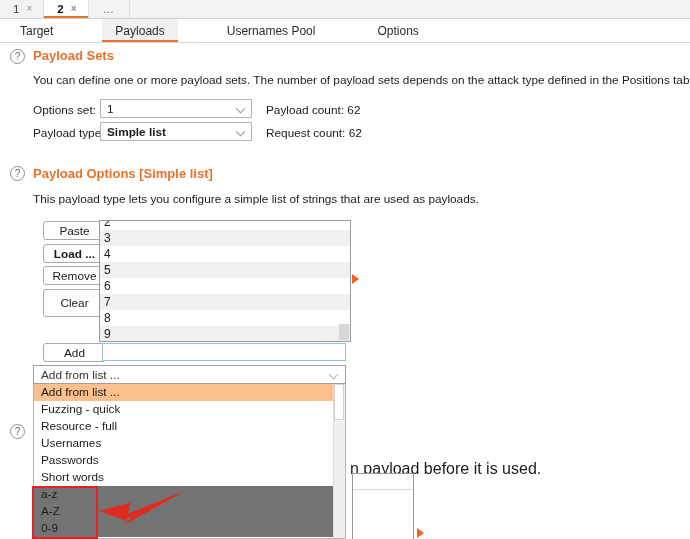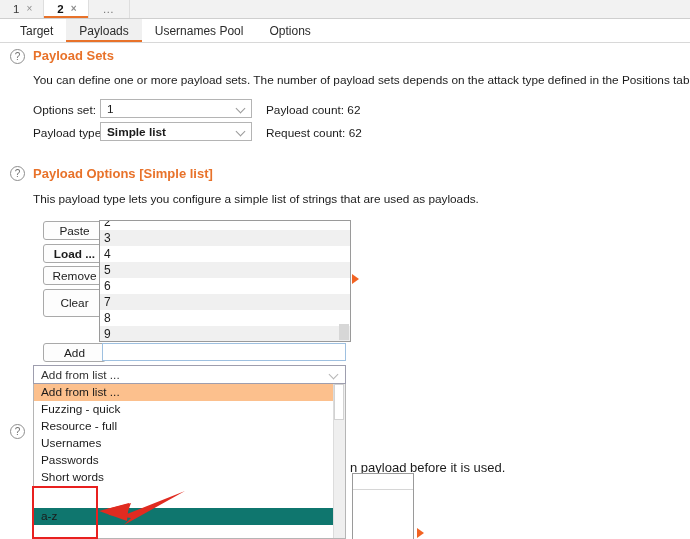--- a/index.html
+++ b/index.html
@@ -59,20 +59,21 @@
   }
   .wtab.dots { padding: 0 14px; color: #777; letter-spacing: 1px; }
 
   
   #modtabs {
     position: absolute; left: 0; top: 19px; width: 690px; height: 24px;
     background: #ffffff;
     border-bottom: 1px solid #d8d8d8;
     display: flex; align-items: stretch;
     padding-left: 7px;
+    gap: 36px;
   }
   .mtab {
     display: flex; align-items: center;
     padding: 0 13px;
     font-size: 12px;
     color: #2b2b2b;
     position: relative;
     white-space: nowrap;
   }
   .mtab.active { background: #f0f0f0; }
@@ -222,41 +223,41 @@
   }
   .ddopt {
     height: 17px; line-height: 17px;
     padding-left: 7px;
     font-size: 11.8px;
     color: #1b1b1b;
     position: relative;
     width: 301px;
   }
   .ddopt.sel { background: #fcc08d; }
-  .ddopt.hl  { background: #0f766e; margin-top: 22px; }
+  .ddopt.hl  { background: #737373; }
 
   
   #redbox {
     position: absolute;
     left: 32px; top: 486px; width: 66px; height: 53px;
     border: 2px solid #e8201f;
     z-index: 9;
     pointer-events: none;
   }
   #redarrow {
     position: absolute;
     left: 97px; top: 487px; width: 92px; height: 44px;
     z-index: 9;
   }
 
   
   #bg-help { left: 10px; top: 424px; }
   #bg-desc {
     position: absolute; left: 350px; top: 460px;
-    font-size: 13px; color: #1b1b1b; white-space: nowrap;
+    font-size: 16px; color: #1b1b1b; white-space: nowrap;
   }
   #bg-panel {
     position: absolute; left: 352px; top: 473px;
     width: 62px; height: 66px;
     background: #ffffff;
     border: 1px solid #9a9a9a;
     border-bottom: none;
   }
   #bg-panel .hdr { height: 16px; border-bottom: 1px solid #d6d6d6; }
 </style>

